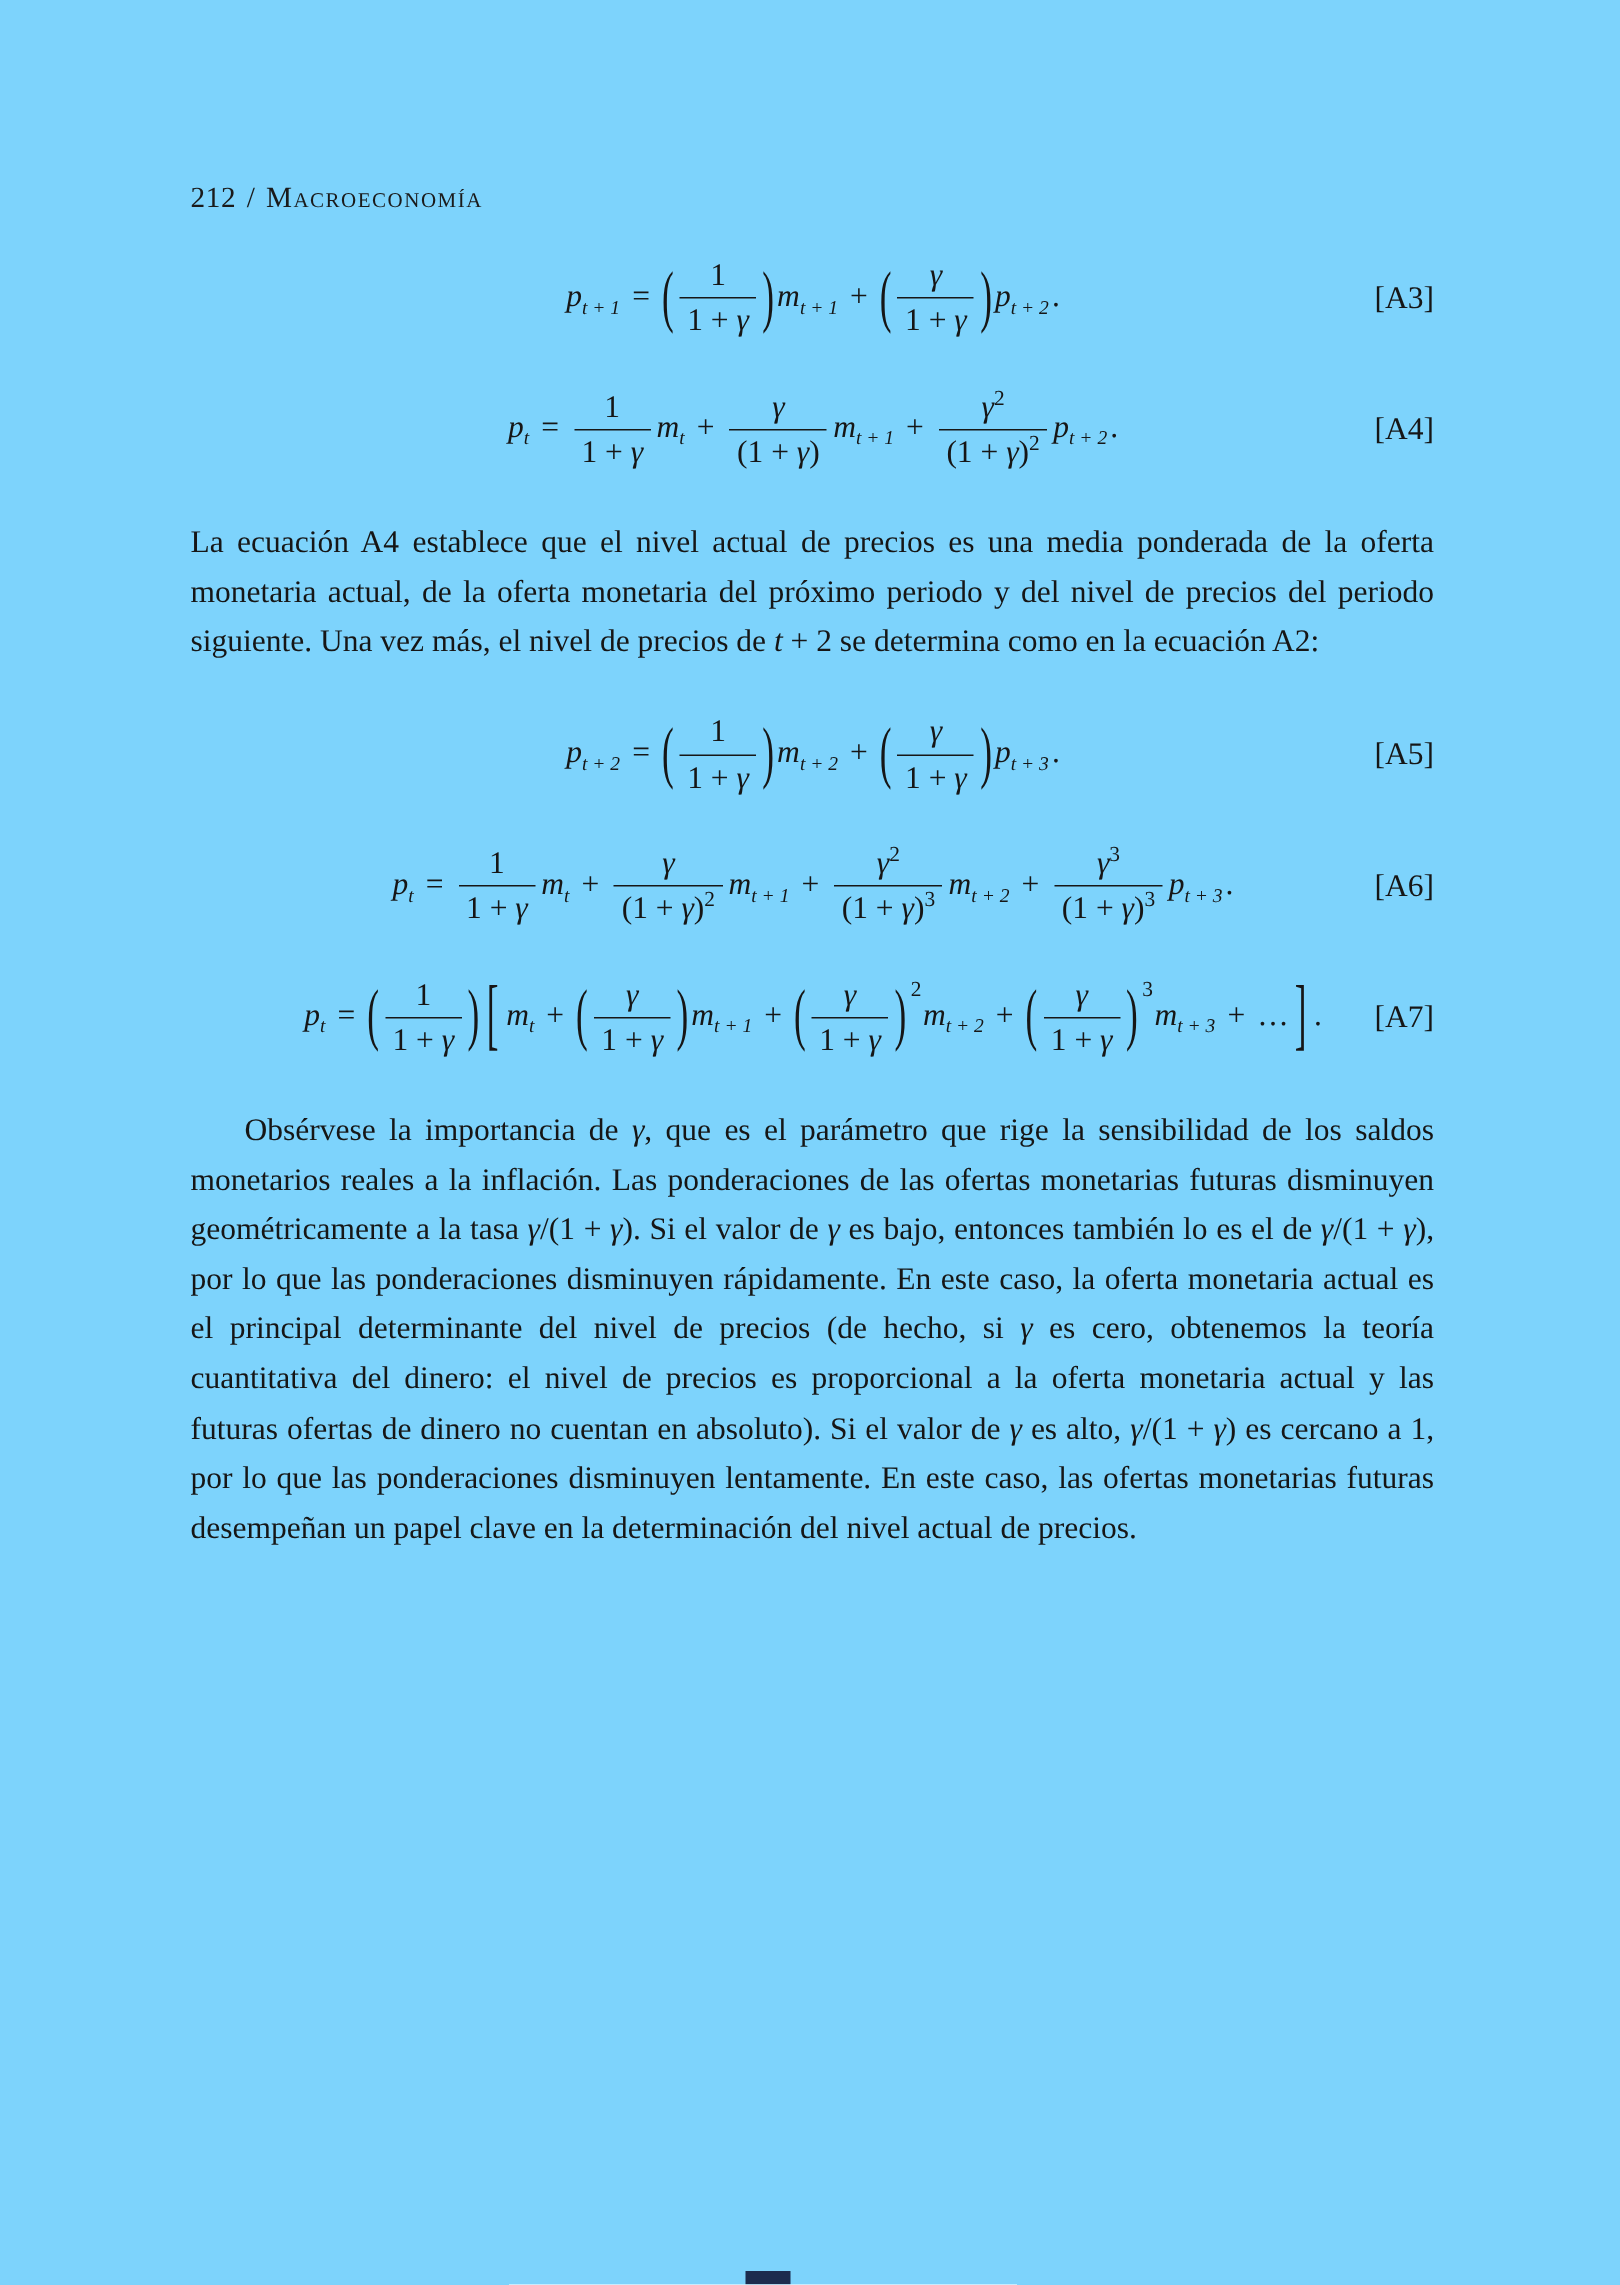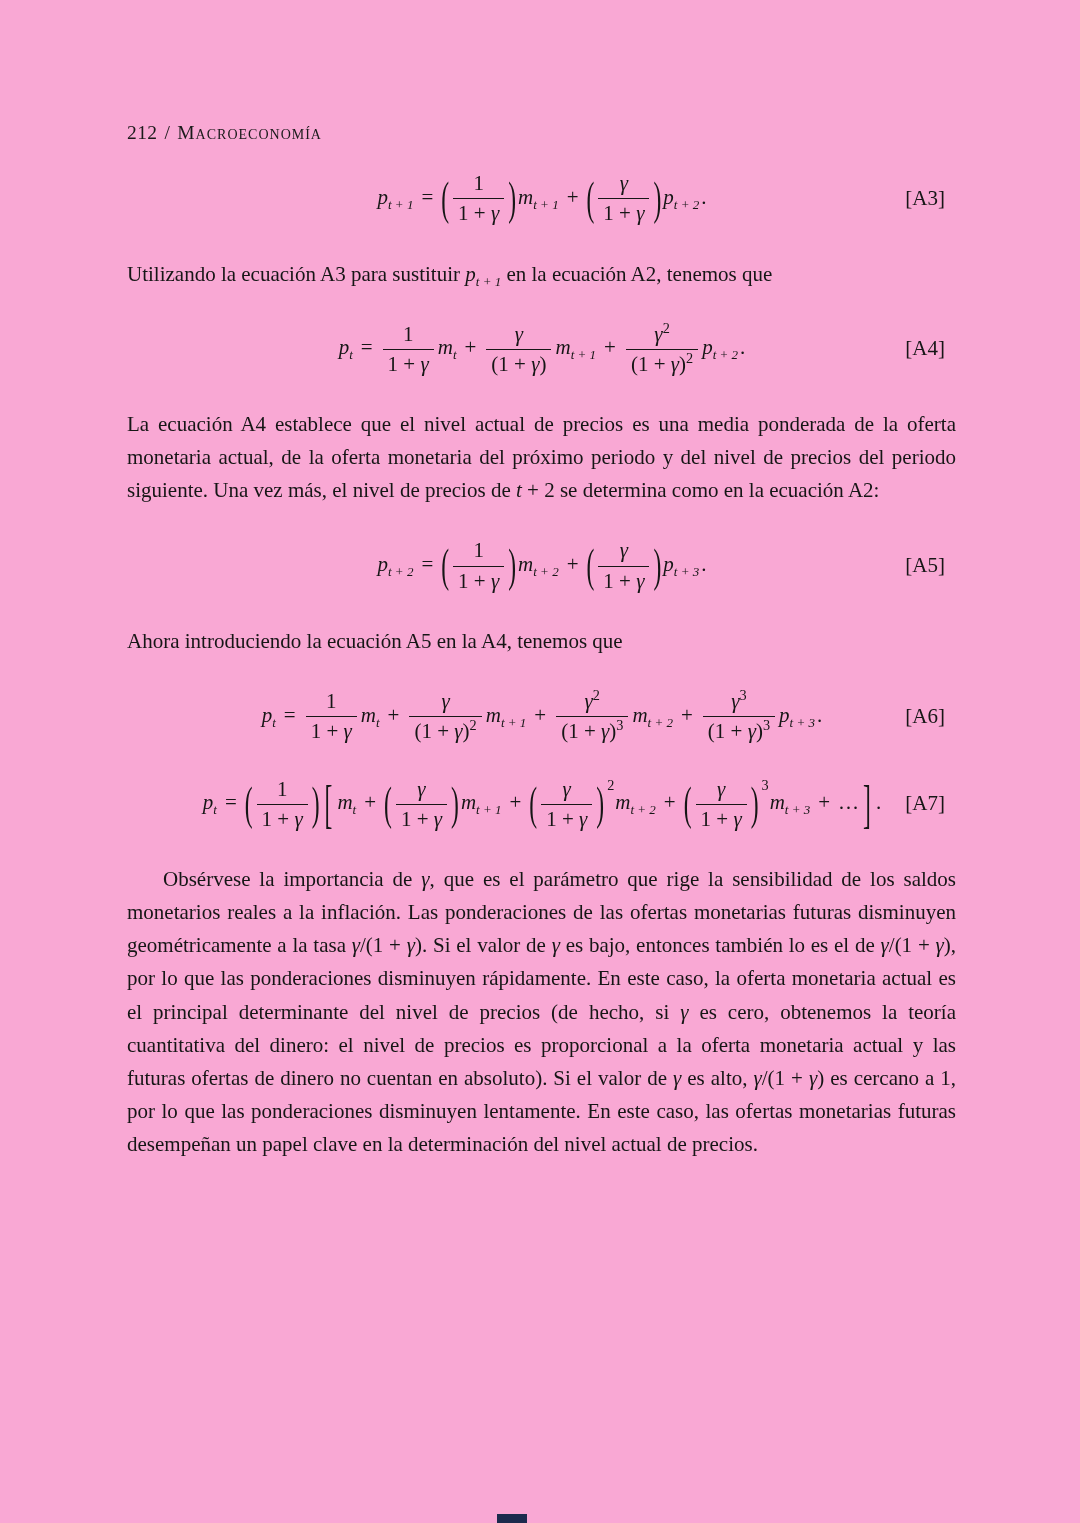--- a/index.html
+++ b/index.html
@@ -1,21 +1,21 @@
 <!DOCTYPE html>
 <html lang="es"><head>
 <meta charset="utf-8">
 <style>
   html, body { margin: 0; padding: 0; background: #ffffff; }
   .page {
     position: relative;
     width: 1080px;
     height: 1523px;
     box-sizing: border-box;
-    background: #f9a8d4;
+    background: #7dd3fc;
     padding: 122px 124px 0 127px;
     font-family: "Liberation Serif", "DejaVu Serif", serif;
     color: #161616;
     font-size: 21px;
     overflow: hidden;
   }
   .header {
     font-size: 19.5px;
     letter-spacing: 0.4px;
     margin-bottom: 26px;
@@ -37,21 +37,21 @@
     position: relative;
     text-align: center;
     margin: 30px 0;
     line-height: 1.2;
     white-space: nowrap;
   }
   .eq-row.first { margin-top: 12px; }
   .eq-body { display: inline-block; }
   .eq-label {
     position: absolute;
-    right: 11px;
+    right: 0;
     top: 50%;
     transform: translateY(-50%);
     color: #161616;
   }
 
   .mvar { margin: 0 1px; }
   .mvar i { font-style: italic; }
   .mvar sub { font-size: 0.62em; line-height: 0; font-style: italic; }
   .mop { margin: 0 7px; }
   .mtext { margin-left: 1px; }
@@ -106,35 +106,33 @@
 
   <div class="header">
     <span>212</span><span class="sep">/</span><span class="sc">Macroeconomía</span>
   </div>
 
   <div class="eq-row first">
     <span class="eq-body"><span class="mvar"><i>p</i><sub>t + 1</sub></span><span class="mop">=</span><span class="pfrac"><span class="big">(</span><span class="frac"><span class="num">1</span><span class="den">1 + <i>γ</i></span></span><span class="big">)</span></span><span class="mvar"><i>m</i><sub>t + 1</sub></span><span class="mop">+</span><span class="pfrac"><span class="big">(</span><span class="frac"><span class="num"><i>γ</i></span><span class="den">1 + <i>γ</i></span></span><span class="big">)</span></span><span class="mvar"><i>p</i><sub>t + 2</sub></span><span class="mtext">.</span></span>
     <span class="eq-label">[A3]</span>
   </div>
 
-  <p class="para">Utilizando la ecuación A3 para sustituir <i>p</i><sub><i>t</i> + 1</sub> en la ecuación A2, tenemos que</p>
 
   <div class="eq-row">
     <span class="eq-body"><span class="mvar"><i>p</i><sub>t</sub></span><span class="mop">=</span><span class="frac"><span class="num">1</span><span class="den">1 + <i>γ</i></span></span><span class="mvar"><i>m</i><sub>t</sub></span><span class="mop">+</span><span class="frac"><span class="num"><i>γ</i></span><span class="den">(1 + <i>γ</i>)</span></span><span class="mvar"><i>m</i><sub>t + 1</sub></span><span class="mop">+</span><span class="frac"><span class="num"><i>γ</i><sup>2</sup></span><span class="den">(1 + <i>γ</i>)<sup>2</sup></span></span><span class="mvar"><i>p</i><sub>t + 2</sub></span><span class="mtext">.</span></span>
     <span class="eq-label">[A4]</span>
   </div>
 
   <p class="para">La ecuación A4 establece que el nivel actual de precios es una media ponderada de la oferta monetaria actual, de la oferta monetaria del próximo periodo y del nivel de precios del periodo siguiente. Una vez más, el nivel de precios de <i>t</i> + 2 se determina como en la ecuación A2:</p>
 
   <div class="eq-row">
     <span class="eq-body"><span class="mvar"><i>p</i><sub>t + 2</sub></span><span class="mop">=</span><span class="pfrac"><span class="big">(</span><span class="frac"><span class="num">1</span><span class="den">1 + <i>γ</i></span></span><span class="big">)</span></span><span class="mvar"><i>m</i><sub>t + 2</sub></span><span class="mop">+</span><span class="pfrac"><span class="big">(</span><span class="frac"><span class="num"><i>γ</i></span><span class="den">1 + <i>γ</i></span></span><span class="big">)</span></span><span class="mvar"><i>p</i><sub>t + 3</sub></span><span class="mtext">.</span></span>
     <span class="eq-label">[A5]</span>
   </div>
 
-  <p class="para">Ahora introduciendo la ecuación A5 en la A4, tenemos que</p>
 
   <div class="eq-row">
     <span class="eq-body"><span class="mvar"><i>p</i><sub>t</sub></span><span class="mop">=</span><span class="frac"><span class="num">1</span><span class="den">1 + <i>γ</i></span></span><span class="mvar"><i>m</i><sub>t</sub></span><span class="mop">+</span><span class="frac"><span class="num"><i>γ</i></span><span class="den">(1 + <i>γ</i>)<sup>2</sup></span></span><span class="mvar"><i>m</i><sub>t + 1</sub></span><span class="mop">+</span><span class="frac"><span class="num"><i>γ</i><sup>2</sup></span><span class="den">(1 + <i>γ</i>)<sup>3</sup></span></span><span class="mvar"><i>m</i><sub>t + 2</sub></span><span class="mop">+</span><span class="frac"><span class="num"><i>γ</i><sup>3</sup></span><span class="den">(1 + <i>γ</i>)<sup>3</sup></span></span><span class="mvar"><i>p</i><sub>t + 3</sub></span><span class="mtext">.</span></span>
     <span class="eq-label">[A6]</span>
   </div>
 
 
   <div class="eq-row">
     <span class="eq-body"><span class="mvar"><i>p</i><sub>t</sub></span><span class="mop">=</span><span class="pfrac"><span class="big">(</span><span class="frac"><span class="num">1</span><span class="den">1 + <i>γ</i></span></span><span class="big">)</span></span><span class="bigbr">[</span><span class="mvar"><i>m</i><sub>t</sub></span><span class="mop">+</span><span class="pfrac"><span class="big">(</span><span class="frac"><span class="num"><i>γ</i></span><span class="den">1 + <i>γ</i></span></span><span class="big">)</span></span><span class="mvar"><i>m</i><sub>t + 1</sub></span><span class="mop">+</span><span class="pfrac"><span class="big">(</span><span class="frac"><span class="num"><i>γ</i></span><span class="den">1 + <i>γ</i></span></span><span class="big">)</span><span class="exp">2</span></span><span class="mvar"><i>m</i><sub>t + 2</sub></span><span class="mop">+</span><span class="pfrac"><span class="big">(</span><span class="frac"><span class="num"><i>γ</i></span><span class="den">1 + <i>γ</i></span></span><span class="big">)</span><span class="exp">3</span></span><span class="mvar"><i>m</i><sub>t + 3</sub></span><span class="mop">+</span><span class="mtext">…</span><span class="bigbr">]</span><span class="mtext">.</span></span>
     <span class="eq-label">[A7]</span>

